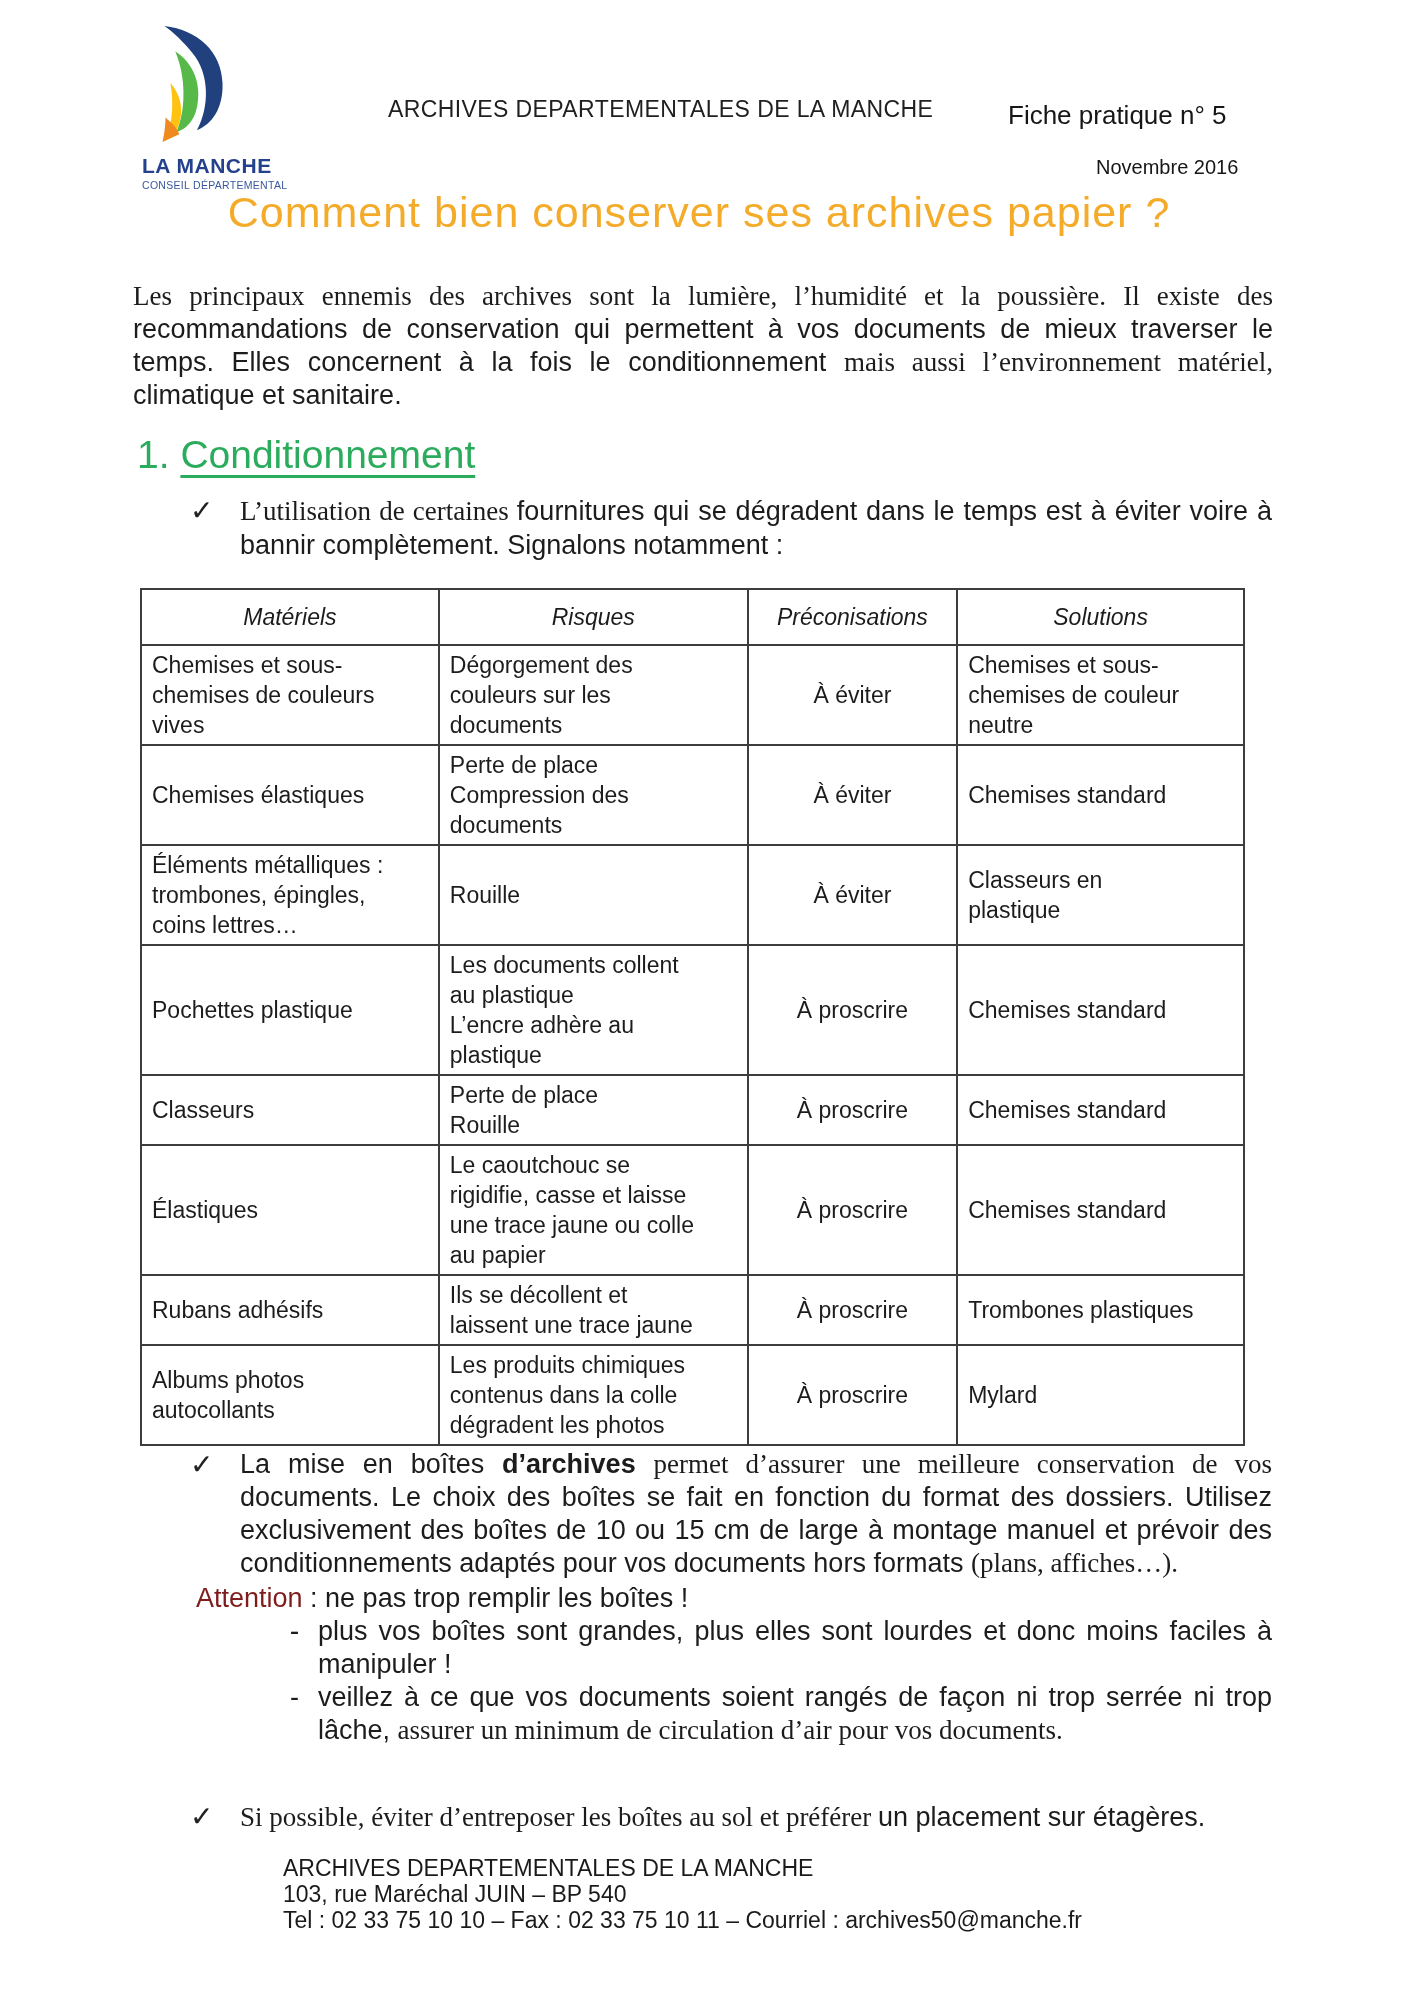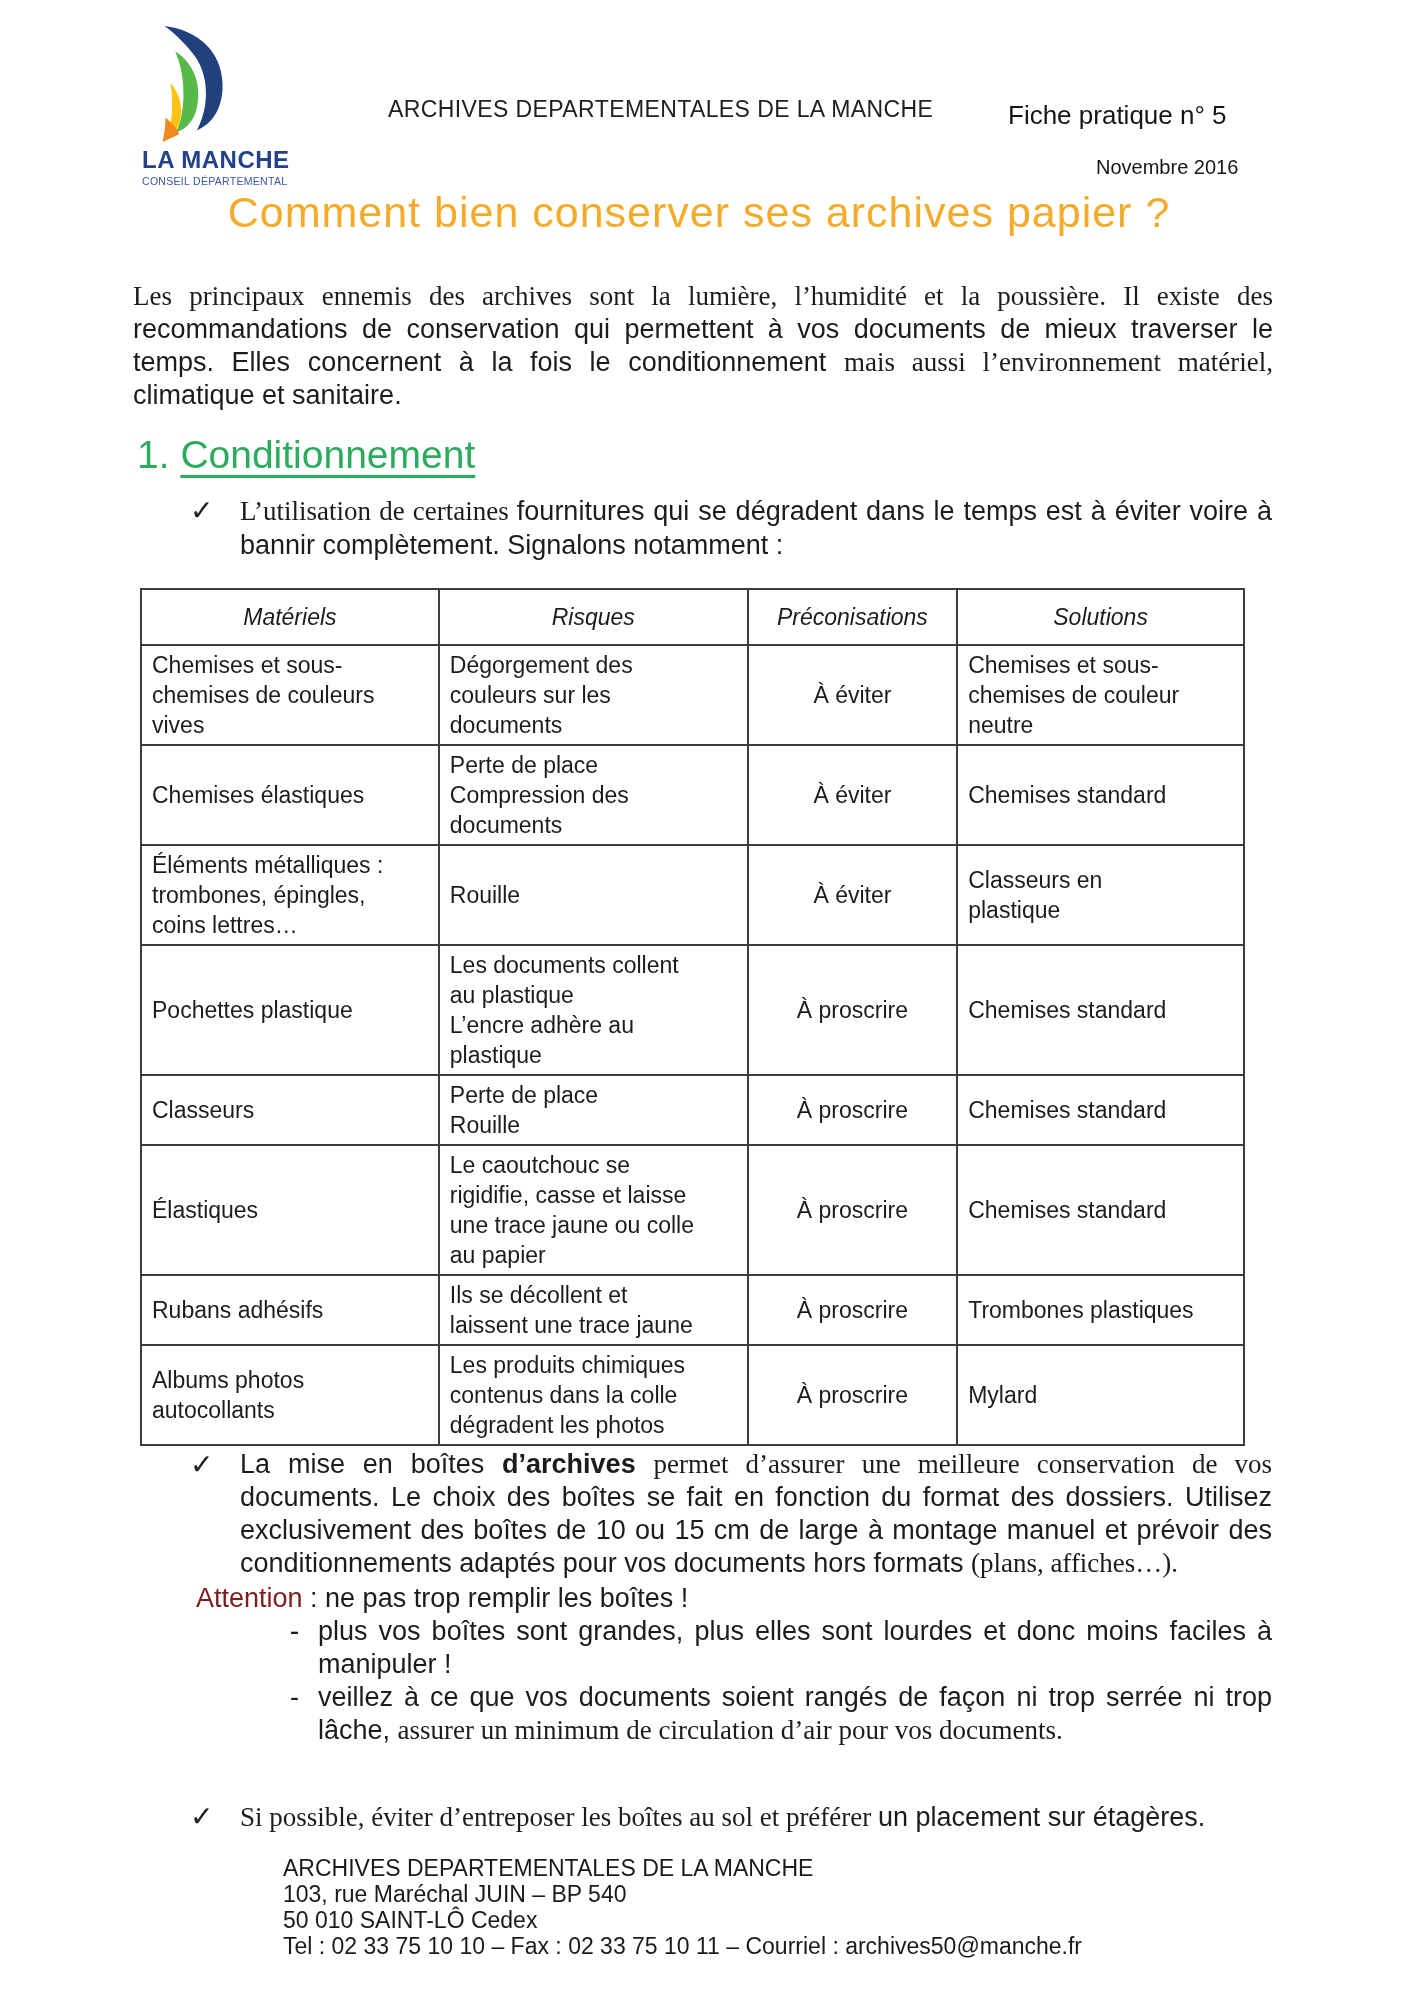--- a/index.html
+++ b/index.html
@@ -10,21 +10,21 @@
     overflow:hidden;
     font-family:"Liberation Sans",sans-serif;
     color:#1c1c1c;
   }
   .serif{font-family:Liberation Serif, serif;}
   .bold{font-weight:bold;}
 
   
   .logo{position:absolute;left:142px;top:26px;width:150px;}
   .logo svg{display:block;margin-left:8px;}
-  .logo-word{font-size:24px;font-weight:bold;color:#24418e;letter-spacing:.5px;margin-top:2px;}
+  .logo-word{font-size:21px;font-weight:bold;color:#24418e;letter-spacing:.5px;margin-top:10px;}
   .logo-sub{font-size:10.5px;color:#3a57a0;letter-spacing:.3px;margin-top:1px;}
   .org-title{position:absolute;left:388px;top:96px;font-size:23px;color:#202020;letter-spacing:.4px;}
   .fiche{position:absolute;left:1008px;top:100px;font-size:26px;color:#161616;}
   .date{position:absolute;left:1096px;top:156px;font-size:20px;color:#161616;}
 
   
   .doc-title{
     position:absolute;left:133px;top:188px;width:1132px;margin:0;
     text-align:center;font-size:43px;font-weight:400;letter-spacing:1px;
     color:#f5ab2a;
@@ -222,17 +222,16 @@
     </div>
   </div>
 
   <div class="bullet b3">
     <span class="check">✓</span><span class="serif">Si possible, éviter d’entreposer les boîtes au sol et préférer </span><span>un placement sur étagères.</span>
   </div>
 
   <div class="footer">
     <div>ARCHIVES DEPARTEMENTALES DE LA MANCHE</div>
     <div>103, rue Maréchal JUIN – BP 540</div>
-    <div>50 010 SAINT-LÔ Cedex</div>
     <div>Tel : 02 33 75 10 10 – Fax : 02 33 75 10 11 – Courriel : archives50@manche.fr</div>
   </div>
 
 </div>
 
 </body></html>

